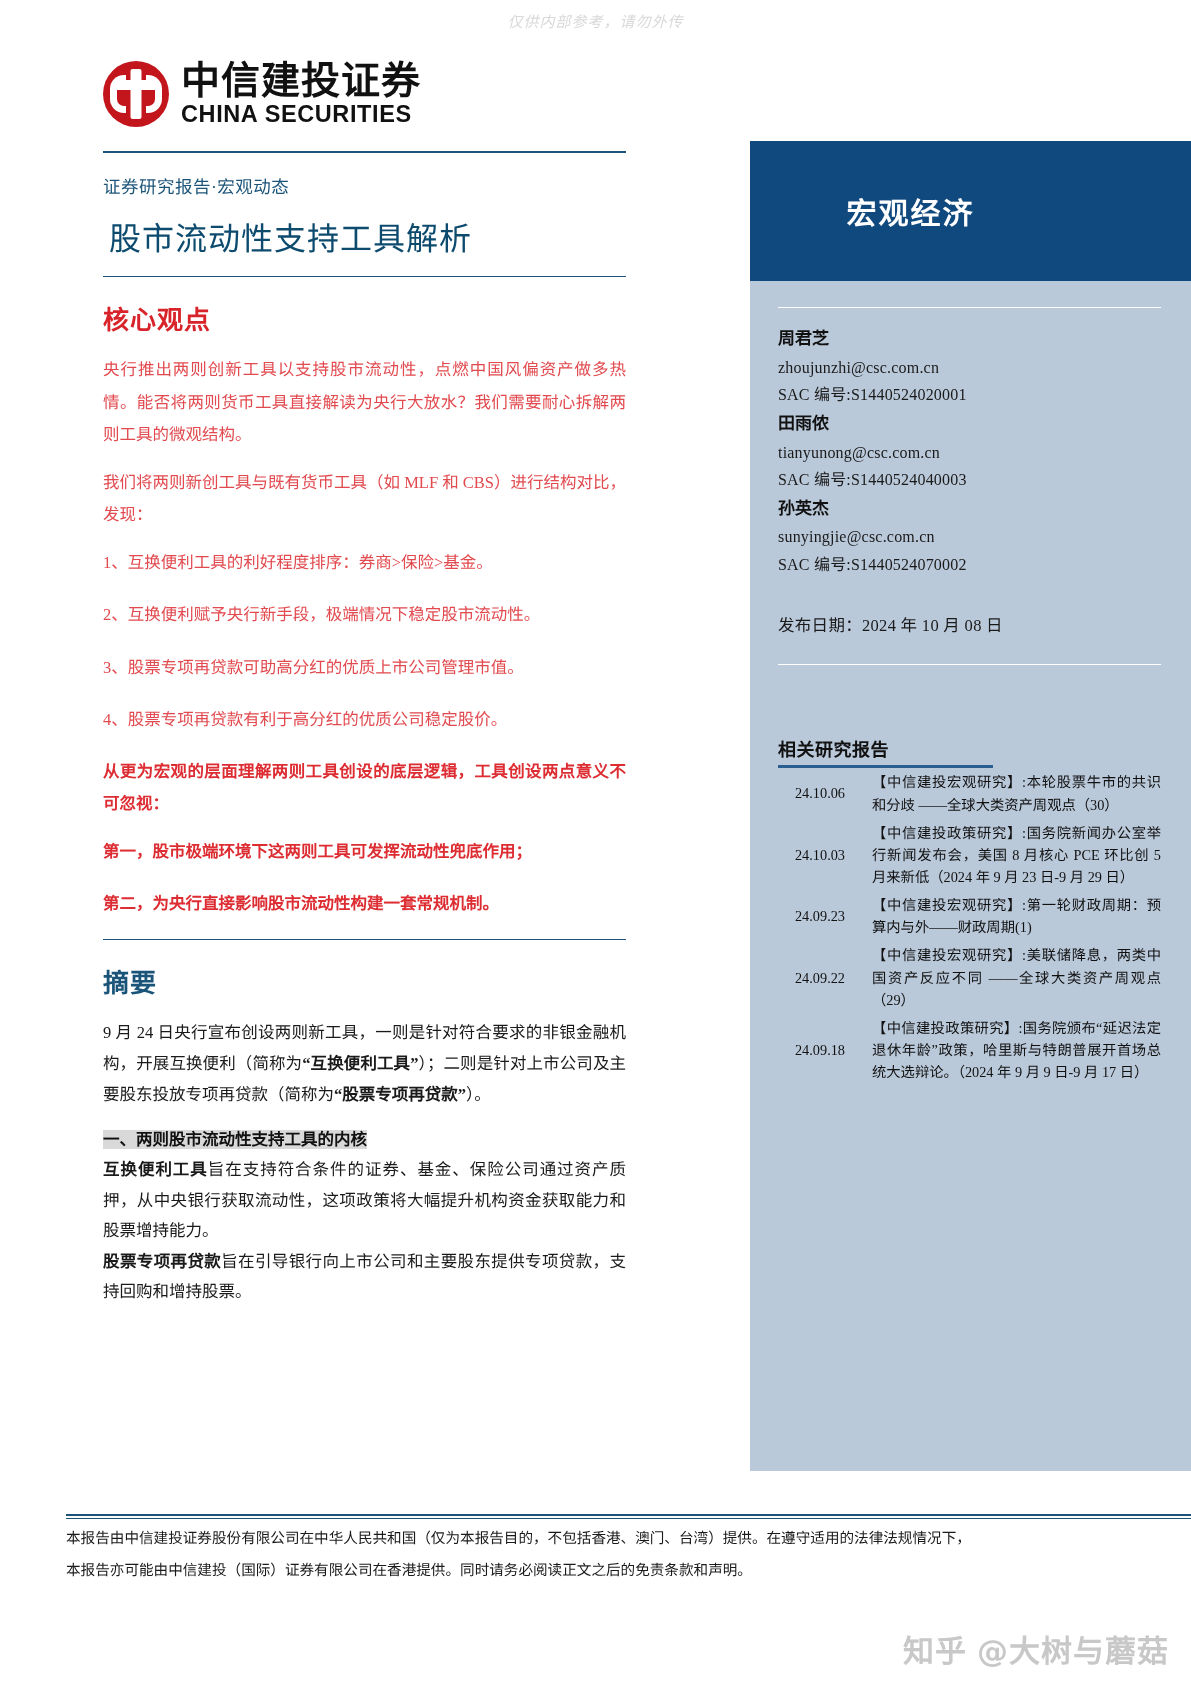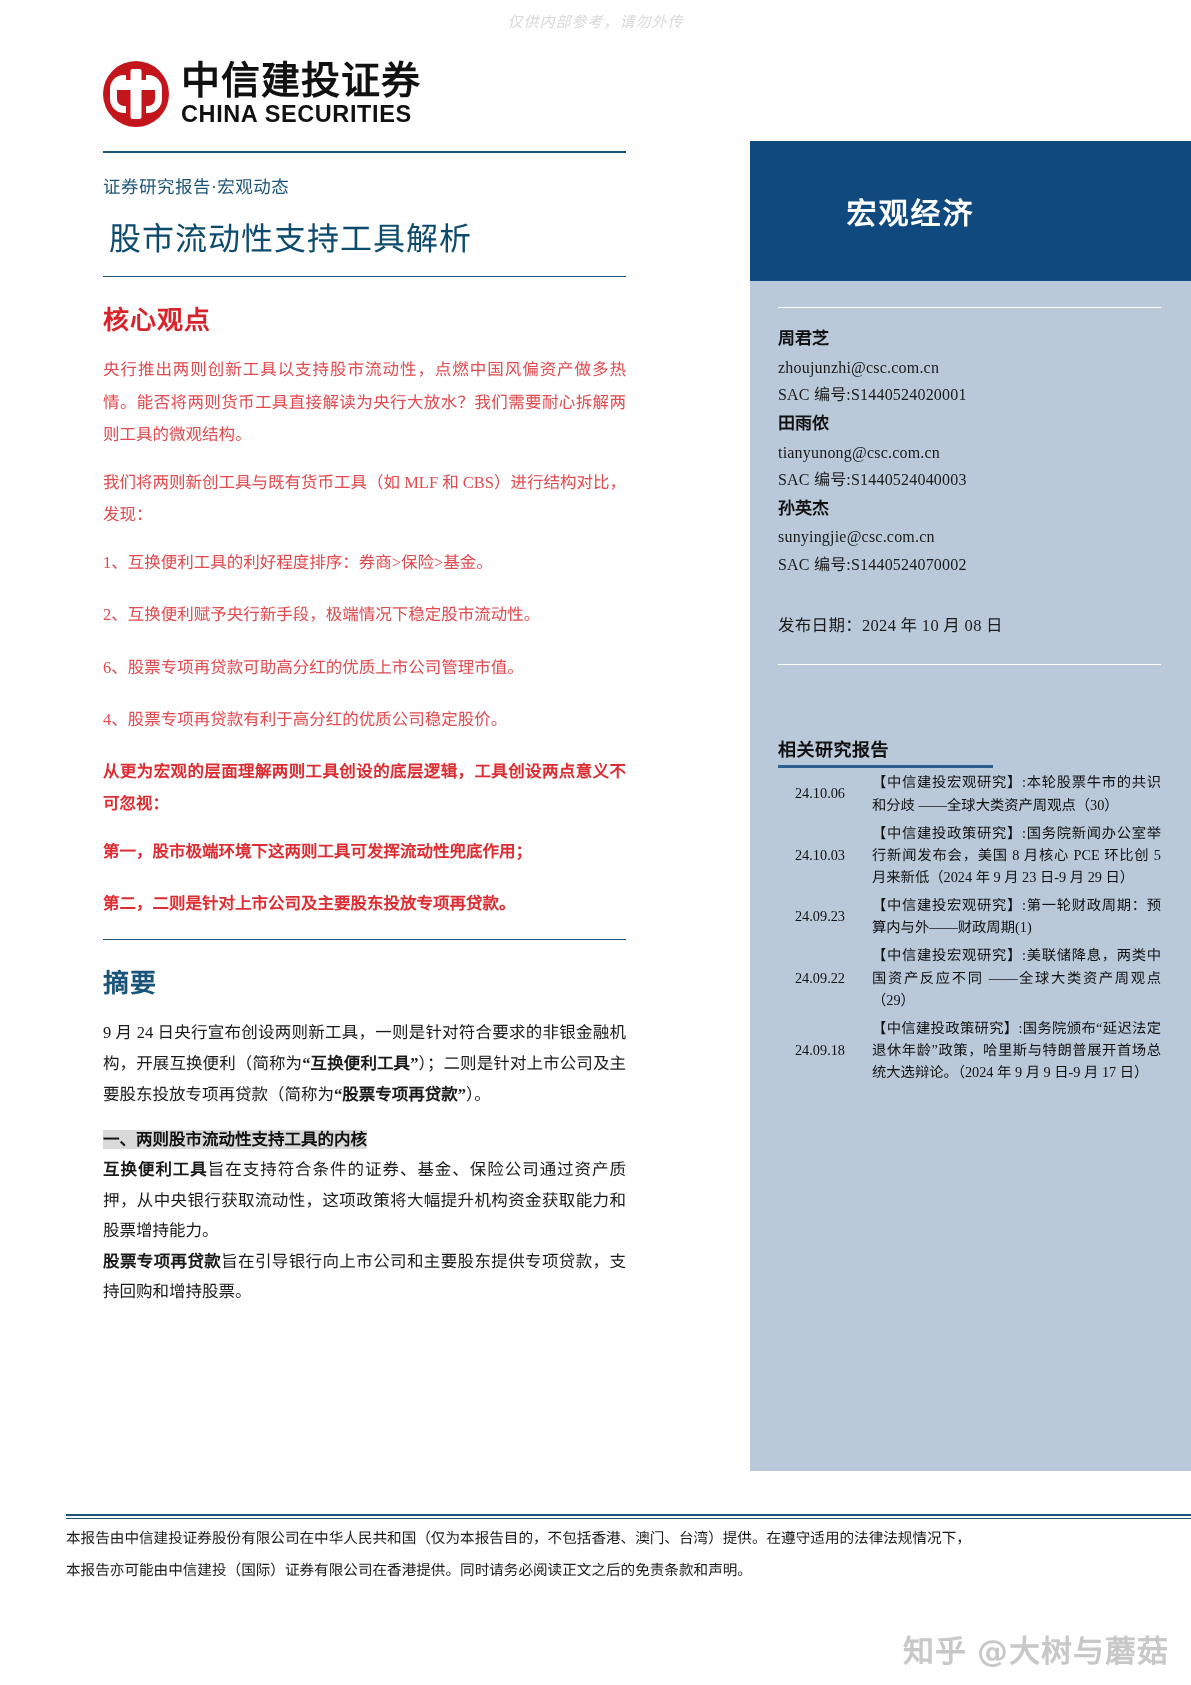--- a/index.html
+++ b/index.html
@@ -346,26 +346,26 @@
 
   <div class="rule-thin"></div>
 
   <div class="sec-head red">核心观点</div>
 
   <p class="red-p">央行推出两则创新工具以支持股市流动性，点燃中国风偏资产做多热情。能否将两则货币工具直接解读为央行大放水？我们需要耐心拆解两则工具的微观结构。</p>
   <p class="red-p">我们将两则新创工具与既有货币工具（如 MLF 和 CBS）进行结构对比，发现：</p>
 
   <p class="red-p item">1、互换便利工具的利好程度排序：券商&gt;保险&gt;基金。</p>
   <p class="red-p item">2、互换便利赋予央行新手段，极端情况下稳定股市流动性。</p>
-  <p class="red-p item">6、股票专项再贷款可助高分红的优质上市公司管理市值。</p>
+  <p class="red-p item">3、股票专项再贷款可助高分红的优质上市公司管理市值。</p>
   <p class="red-p item">4、股票专项再贷款有利于高分红的优质公司稳定股价。</p>
 
   <p class="red-p bold">从更为宏观的层面理解两则工具创设的底层逻辑，工具创设两点意义不可忽视：</p>
   <p class="red-p bold item">第一，股市极端环境下这两则工具可发挥流动性兜底作用；</p>
-  <p class="red-p bold">第二，二则是针对上市公司及主要股东投放专项再贷款。</p>
+  <p class="red-p bold">第二，为央行直接影响股市流动性构建一套常规机制。</p>
 
   <div class="rule-thin"></div>
 
   <div class="sec-head blue">摘要</div>
 
   <p class="abs-p"><span>9 月 24 日央行宣布创设两则新工具，一则是针对符合要求的非银金融机构，开展互换便利（简称为</span><b>“互换便利工具”</b><span>）；二则是针对上市公司及主要股东投放专项再贷款（简称为</span><b>“股票专项再贷款”</b><span>）。</span></p>
 
   <div class="sub-block">
     <div><span class="hl-head">一、两则股市流动性支持工具的内核</span></div>
     <p><b>互换便利工具</b><span>旨在支持符合条件的证券、基金、保险公司通过资产质押，从中央银行获取流动性，这项政策将大幅提升机构资金获取能力和股票增持能力。</span></p>

